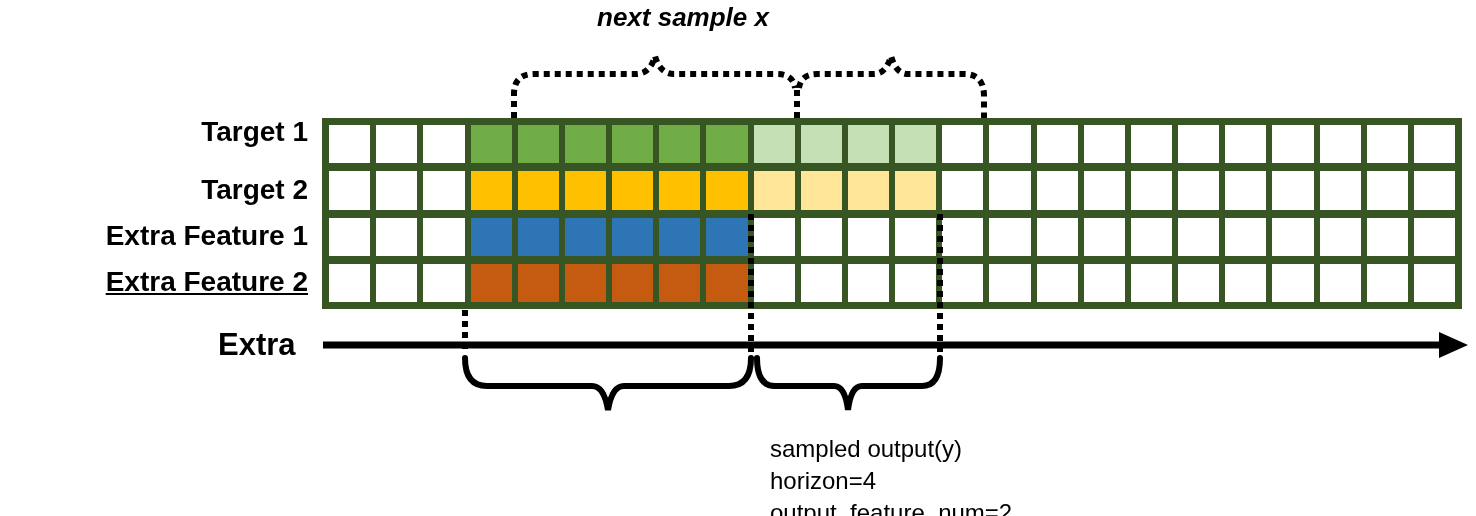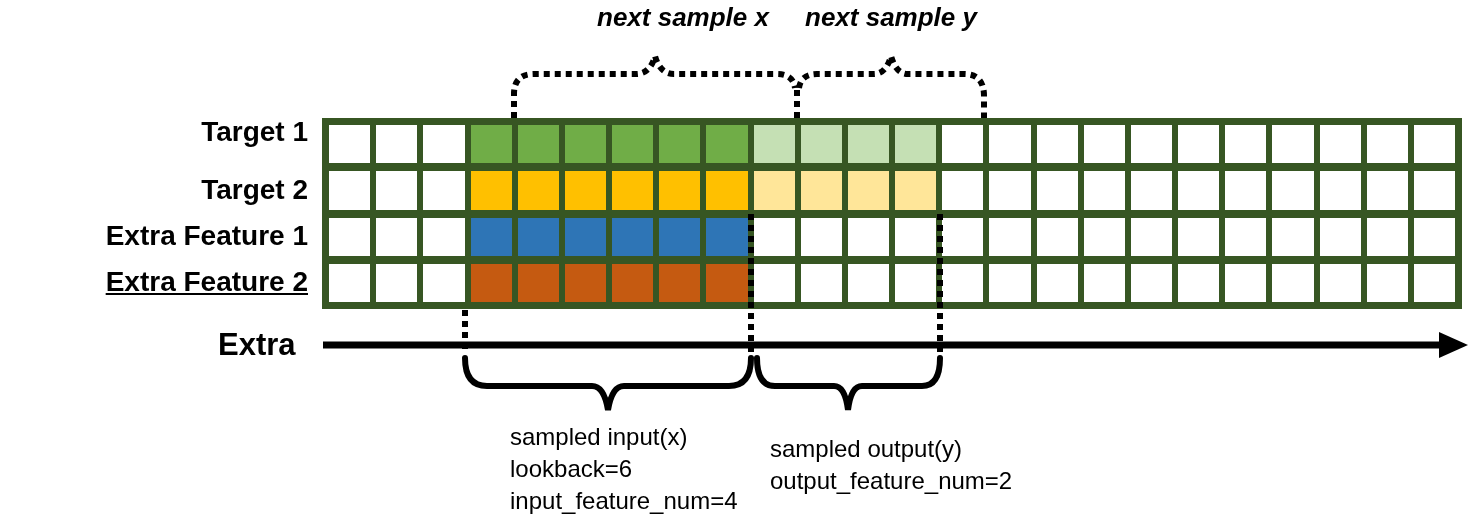--- a/index.html
+++ b/index.html
@@ -38,21 +38,20 @@
   .solid-brace{fill:none;stroke:#000;stroke-width:6;stroke-linecap:round;}
   .axis{stroke:#000;stroke-width:7;}
 </style>
 </head>
 <body>
 
 <div class="stage">
 
 
   <div class="brace-label" id="lbl-next-x">next sample x</div>
-  <div class="brace-label" id="lbl-next-y">next sample y</div>
 
   <div id="row-labels">
       <div class="row-label" style="top: 116px;">Target 1</div>
       <div class="row-label" style="top: 173.75px;">Target 2</div>
       <div class="row-label" style="top: 220px; text-align: right;">Extra Feature 1</div>
       <div class="row-label" style="top: 266.25px; text-decoration: underline;">Extra Feature 2</div>
     </div>
 
   <div class="grid" id="sample-grid" style="background: rgb(55, 86, 35);">
       <div class="cell"></div>
@@ -167,23 +166,19 @@
 
     <line class="axis" x1="323" y1="345" x2="1443" y2="345"></line>
     <polygon points="1439,332 1439,358 1468,345" fill="#000"></polygon>
 
     <path class="solid-brace" d="M 465 358 Q 465 386 487 386 L 592 386 Q 604 386 608 410 Q 612 386 624 386 L 729 386 Q 751 386 751 358"></path>
     <path class="solid-brace" d="M 757 358 Q 757 386 775 386 L 834 386 Q 845 386 848 410 Q 851 386 862 386 L 922 386 Q 940 386 940 358"></path>
   </svg>
 
   <div class="time-label">Extra</div>
 
-  <div class="anno" id="anno-input">
-    <span>sampled input(x)</span>
-    <span>lookback=6</span>
-    <span>input_feature_num=4</span>
-  </div>
   <div class="anno" id="anno-output">
     <span>sampled output(y)</span>
+    <span>horizon=4</span>
     <span>output_feature_num=2</span>
   </div>
 
 </div>
 
 </body></html>

